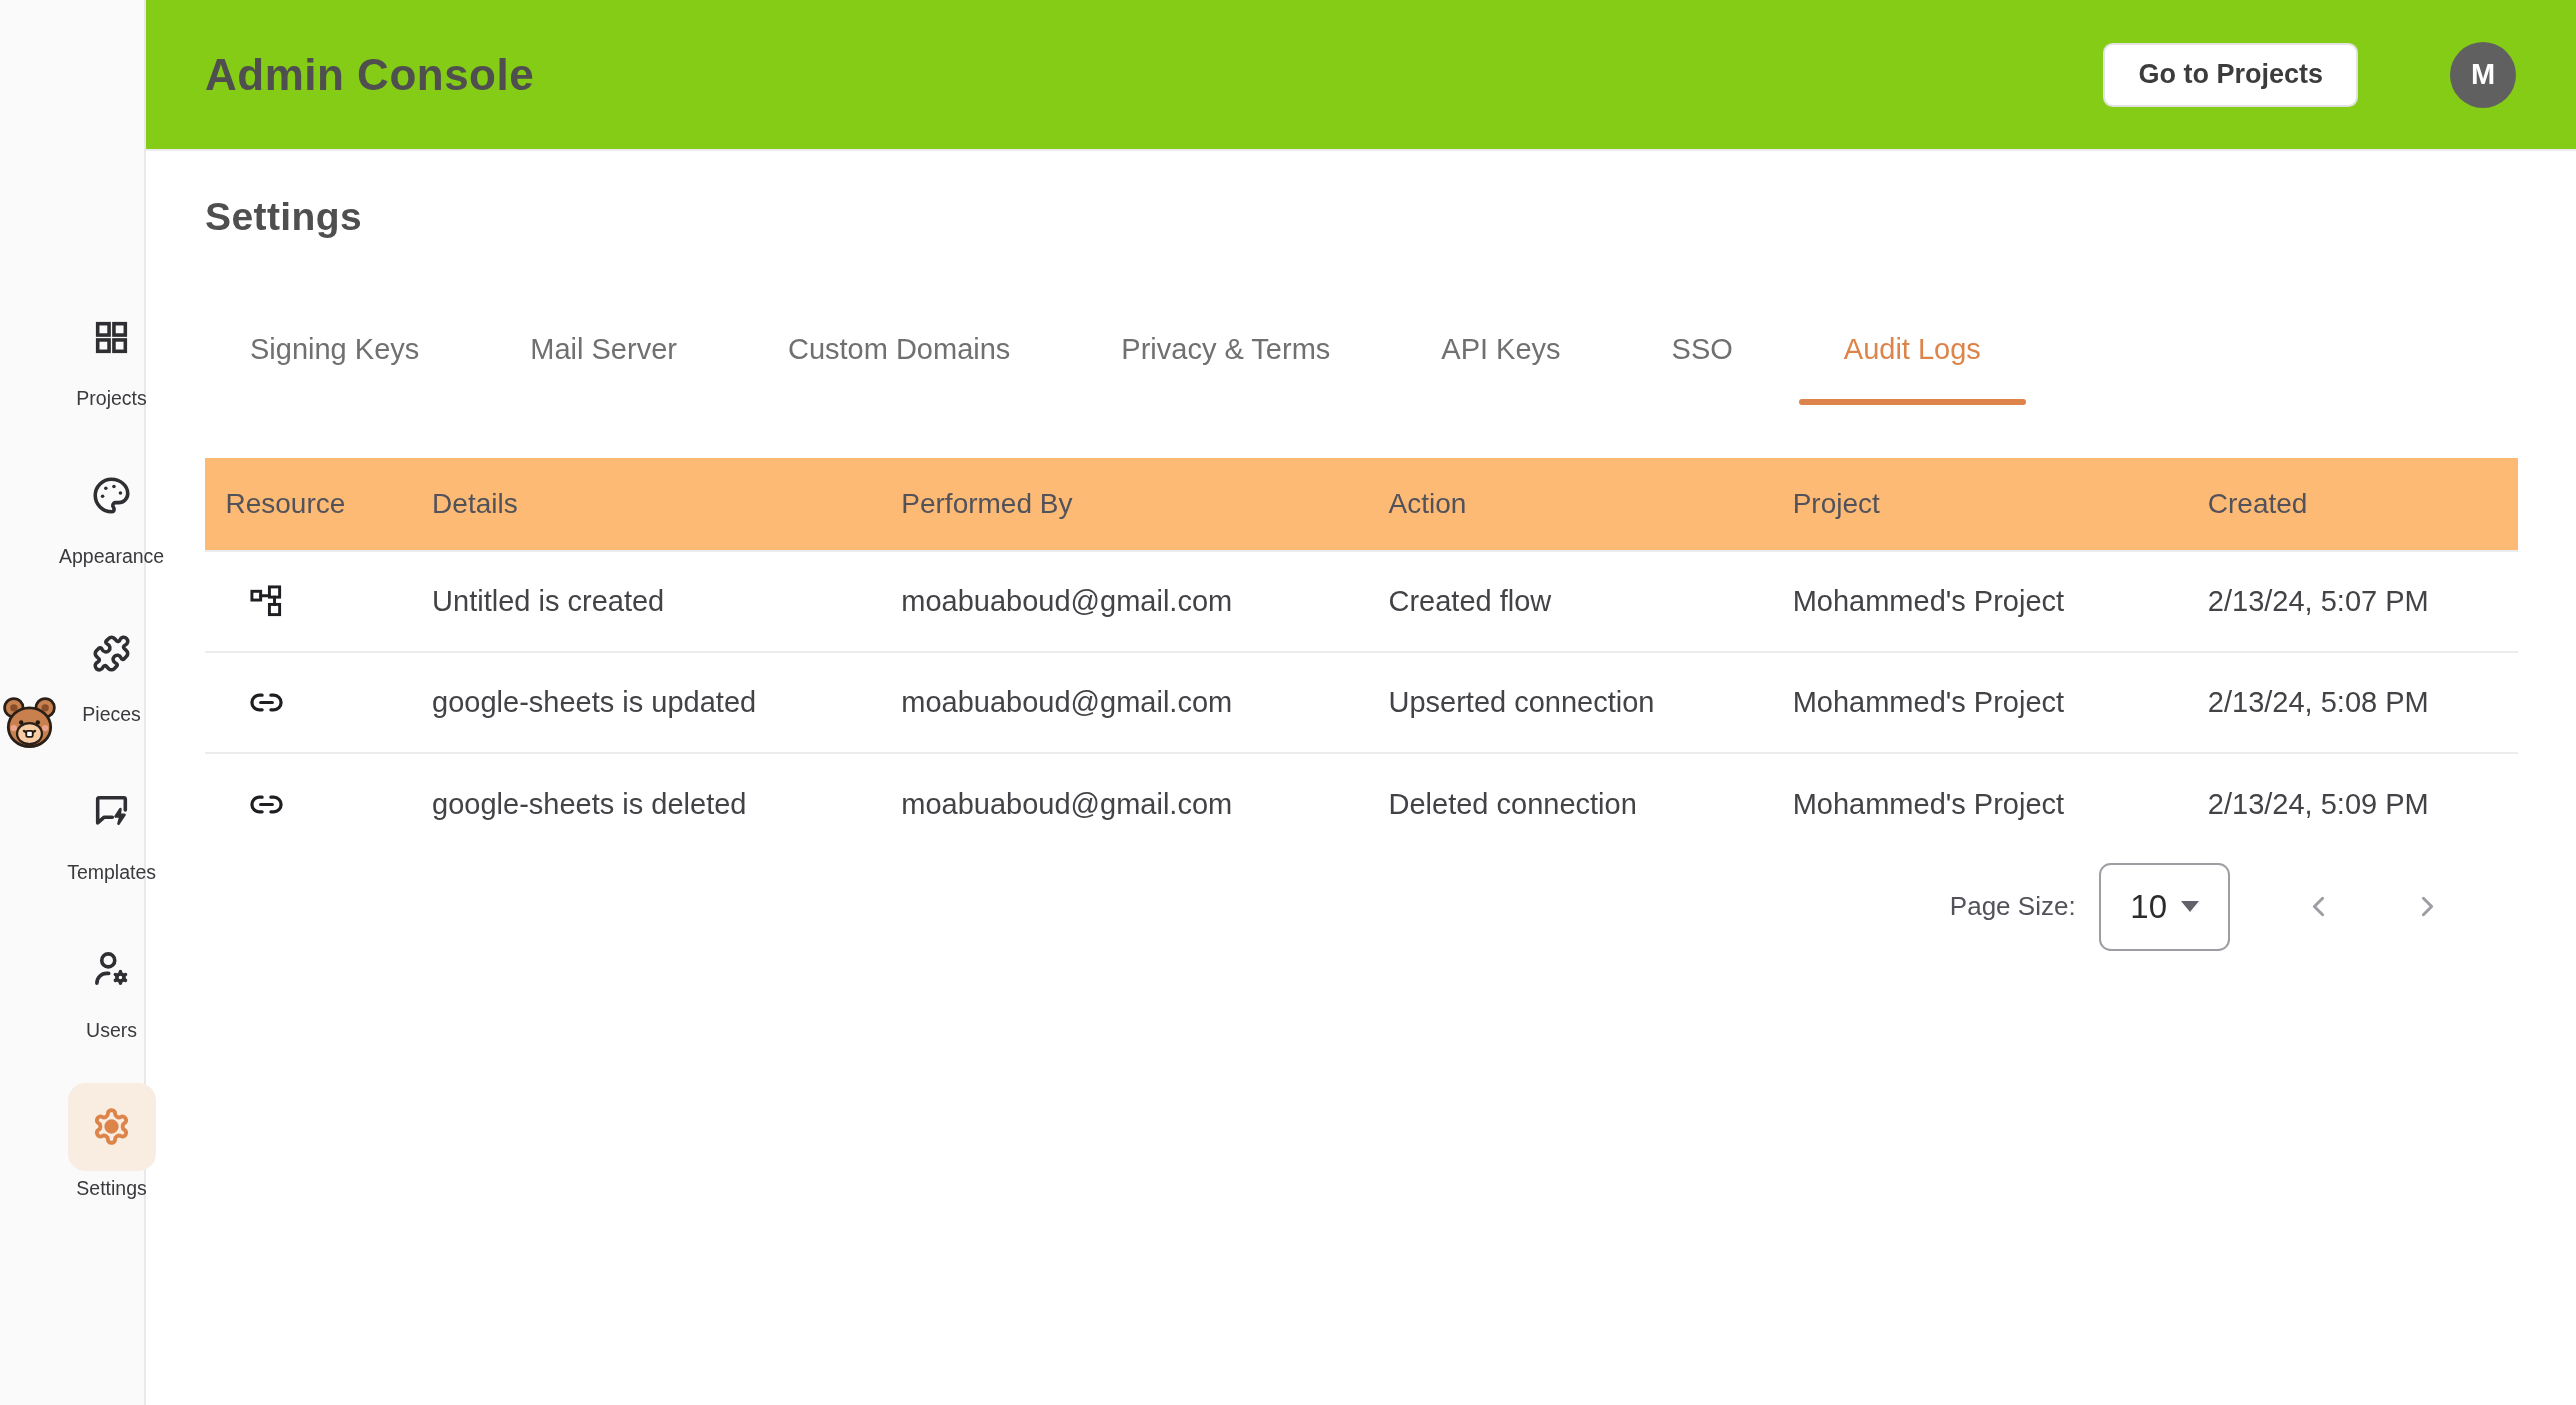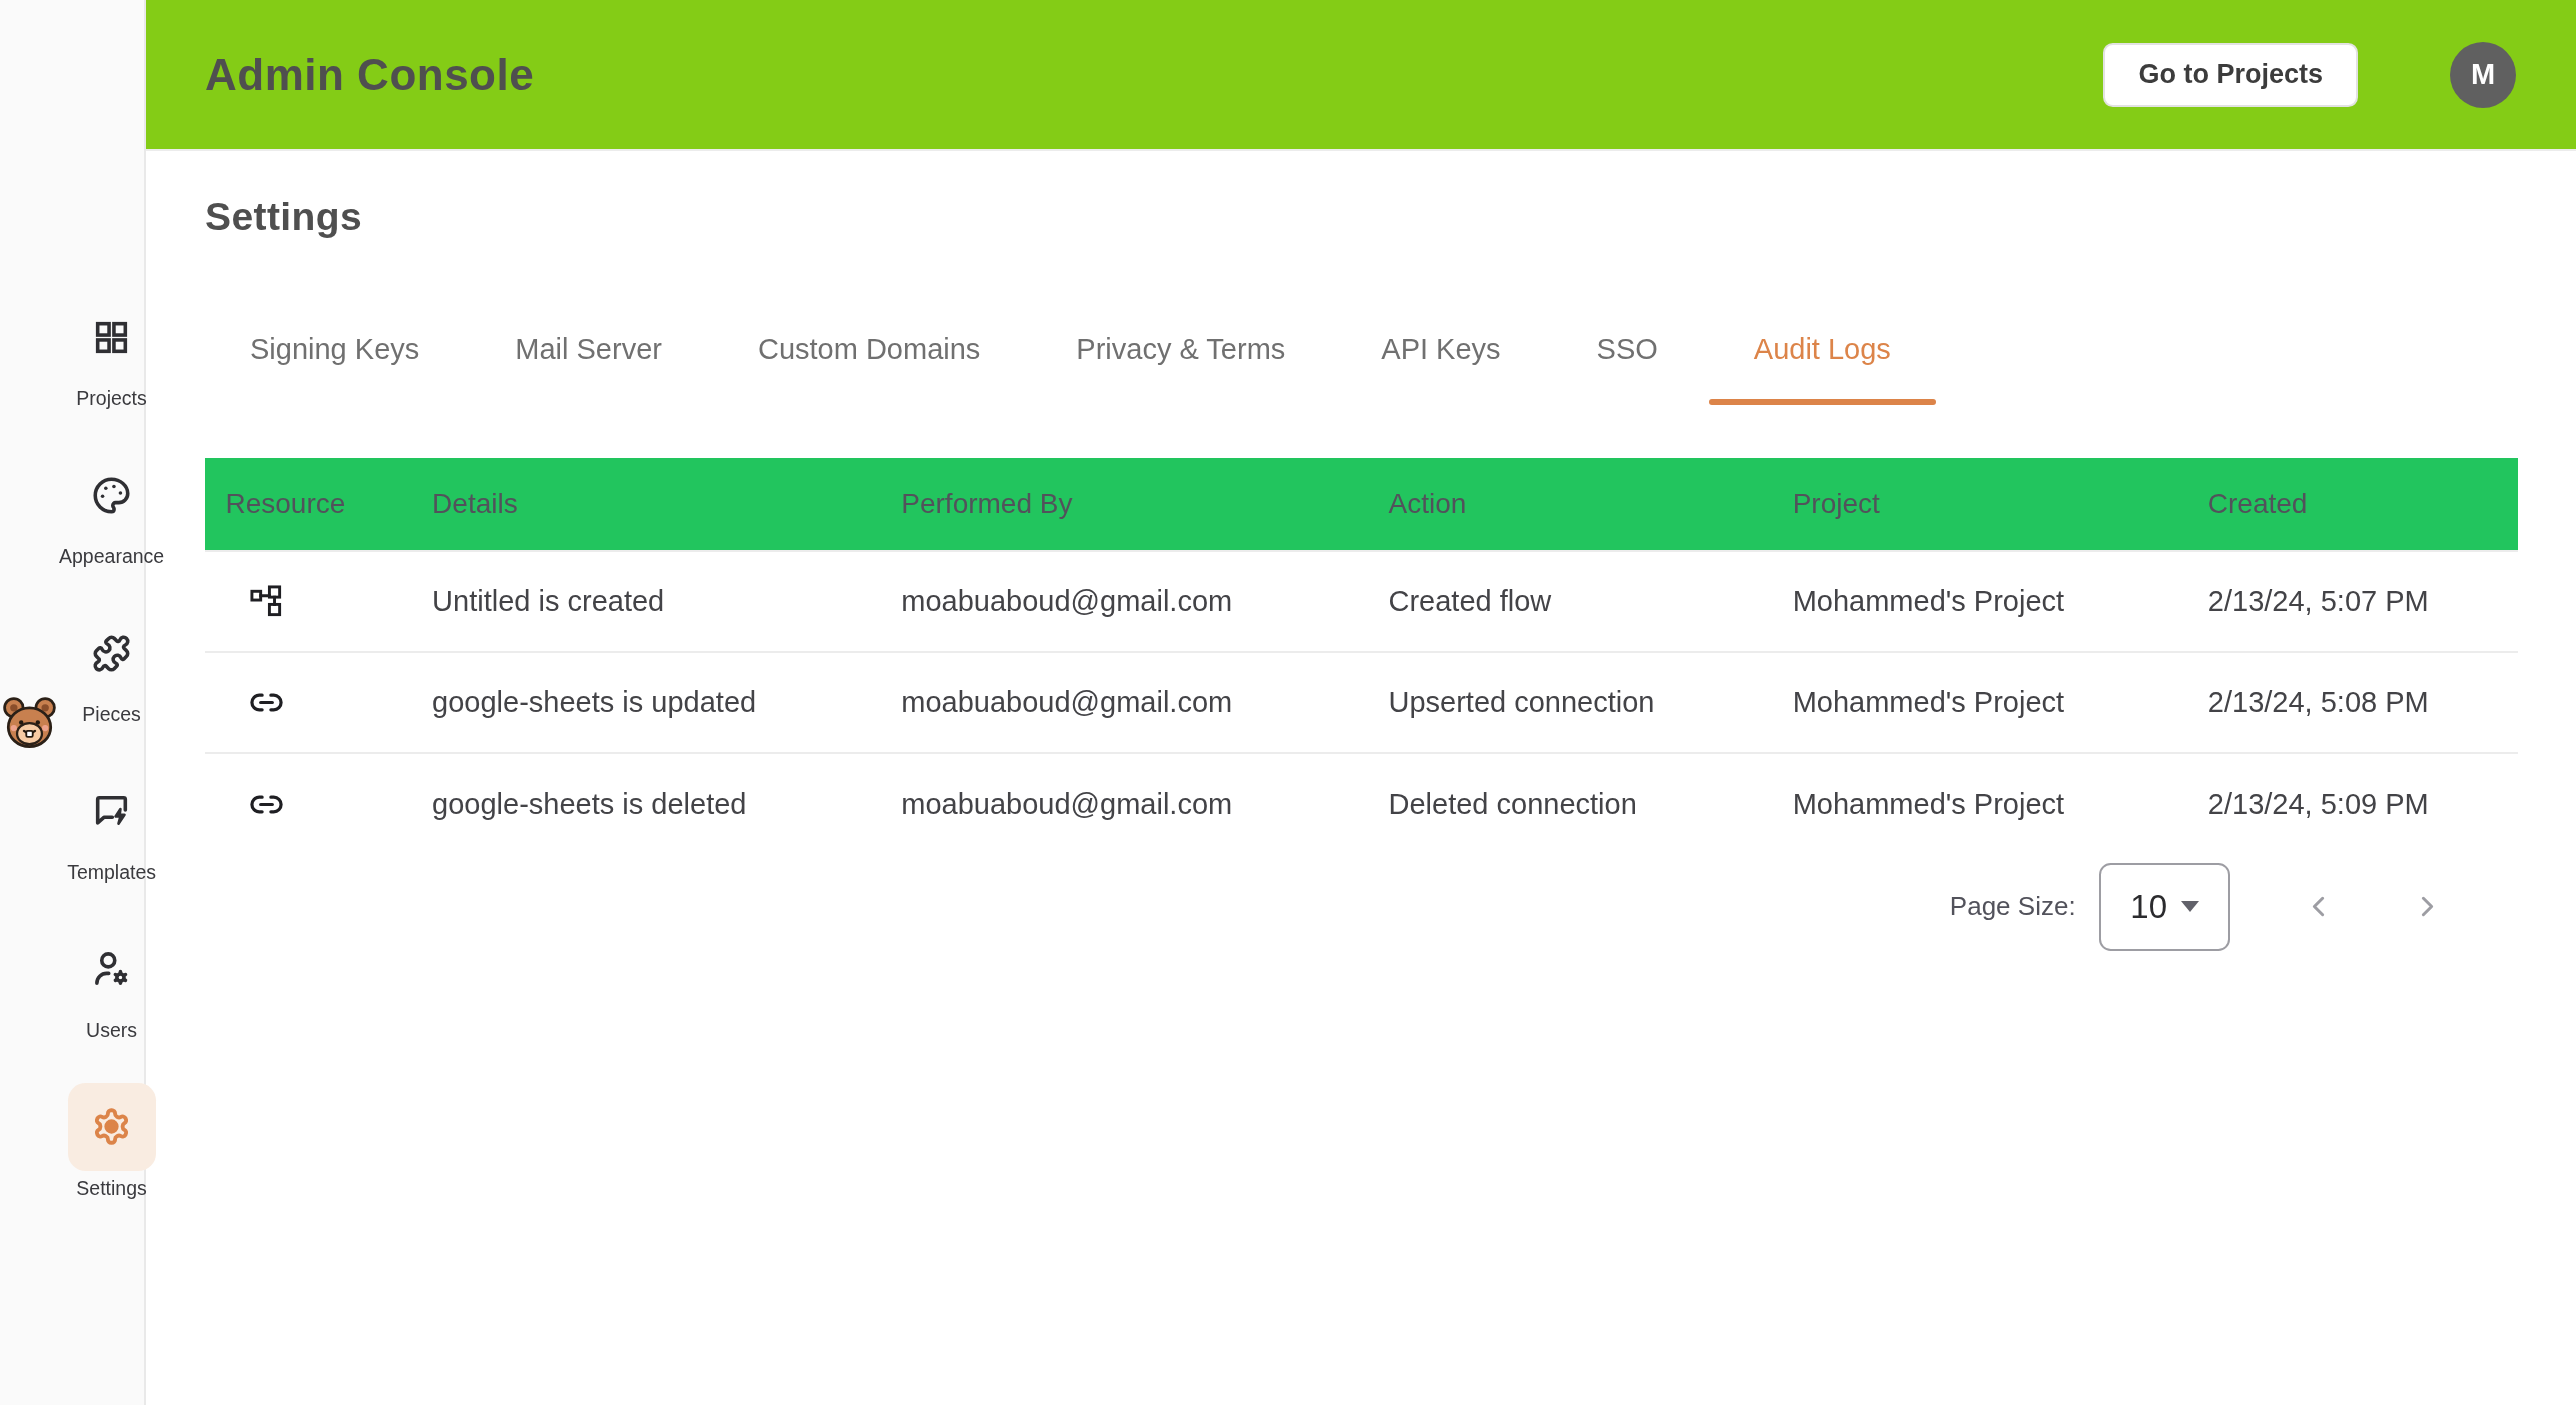--- a/index.html
+++ b/index.html
@@ -29,30 +29,30 @@
   .go-projects-btn { height:64px; padding:0 33px; background:#fff; border:2px solid #e2e2e2; border-radius:9.8px;
                      font-size:27px; font-weight:700; color:#3c3c3c; cursor:pointer;
                      font-family:"Liberation Sans","DejaVu Sans",sans-serif; }
   .avatar { width:66px; height:66px; border-radius:50%; background:#606060; color:#fff; margin-left:92px;
             display:flex; align-items:center; justify-content:center; font-size:29px; font-weight:700; cursor:pointer; }
 
   
   .content { padding:44px 59px 0 59px; }
   .page-title { font-size:39px; font-weight:700; color:#4f4f4f; letter-spacing:0.4px; }
 
-  .tabs { margin-top:94px; display:flex; align-items:flex-end; gap:6px; }
+  .tabs { margin-top:94px; display:flex; align-items:flex-end; gap:21px; }
   .tab { position:relative; padding:0 45px 39px 45px; font-size:29px; color:#707070; cursor:pointer; white-space:nowrap; }
   .tab.active { color:#dc8449; }
   .tab.active::after { content:""; position:absolute; left:0; right:0; bottom:0; height:5.9px;
                        background:#dc8449; border-radius:2.9px; }
 
   
   table.audit { margin-top:53px; width:2313px; border-collapse:collapse; table-layout:fixed; }
   col.c1{width:227px} col.c2{width:469px} col.c3{width:487px} col.c4{width:404px} col.c5{width:415px} col.c6{width:310px}
-  thead tr { background:#22c55e; height:93px; }
+  thead tr { background:#fdba74; height:93px; }
   th { text-align:left; font-weight:400; font-size:28px; color:#52525b; }
   th:first-child, td:first-child { padding-left:20.5px; }
   thead tr { border-bottom:2px solid #ececec; }
   tbody tr { height:101px; border-bottom:2px solid #ececec; }
   tbody tr:last-child { border-bottom:none; }
   td { font-size:29px; color:#434347; }
   .res-icon { width:35px; height:35px; color:#1f1f23; display:block; margin-left:23.4px; }
 
   
   .pagination { margin-top:5.9px; width:2313px; display:flex; align-items:center; justify-content:flex-end; height:94px; }

